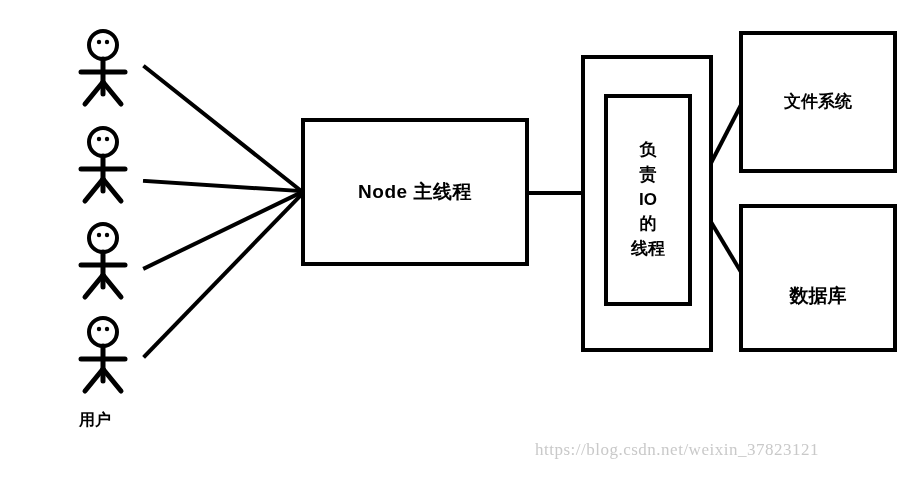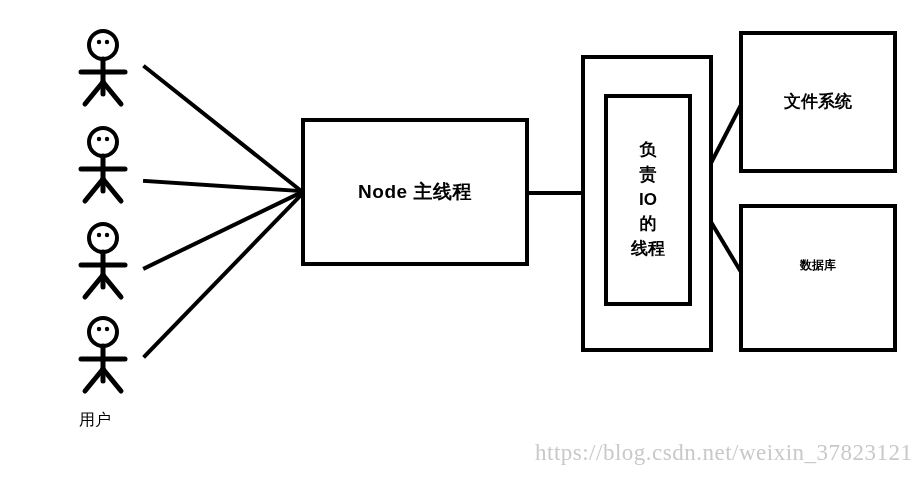--- a/index.html
+++ b/index.html
@@ -55,40 +55,40 @@
   }
   #label-filesystem {
     left: 741px;
     top: 33px;
     width: 154px;
     height: 138px;
     font-size: 17px;
   }
   #label-database {
     left: 741px;
-    top: 194px;
+    top: 224px;
     width: 154px;
     height: 144px;
-    font-size: 12px;
+    font-size: 19px;
   }
   #label-users {
     position: absolute;
     left: 79px;
     top: 410px;
     font-size: 16px;
-    font-weight: normal;
+    font-weight: bold;
     color: #000000;
     text-align: center;
   }
   #watermark {
     position: absolute;
     left: 535px;
     top: 440px;
     font-family: "Liberation Serif", serif;
-    font-size: 23px;
+    font-size: 17px;
     color: #c9c9c9;
     letter-spacing: 0.5px;
     white-space: nowrap;
   }
 </style>
 </head>
 <body>
 
 <div id="canvas">
 

